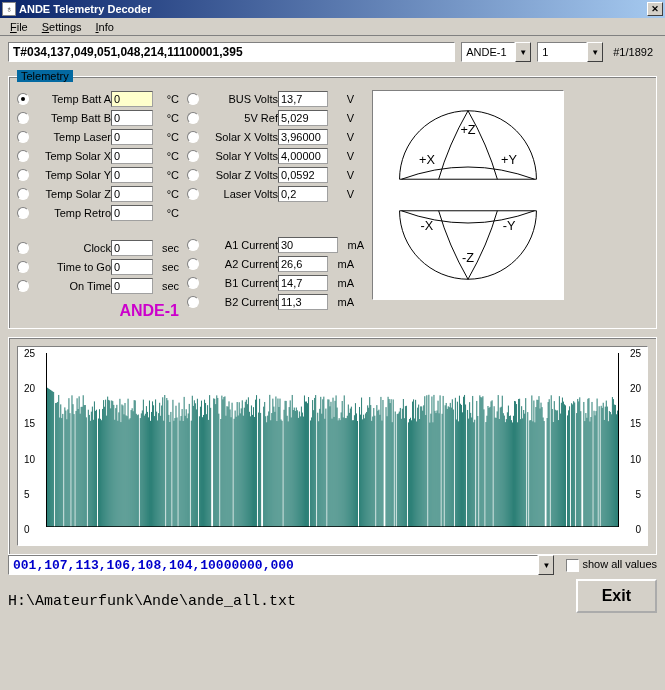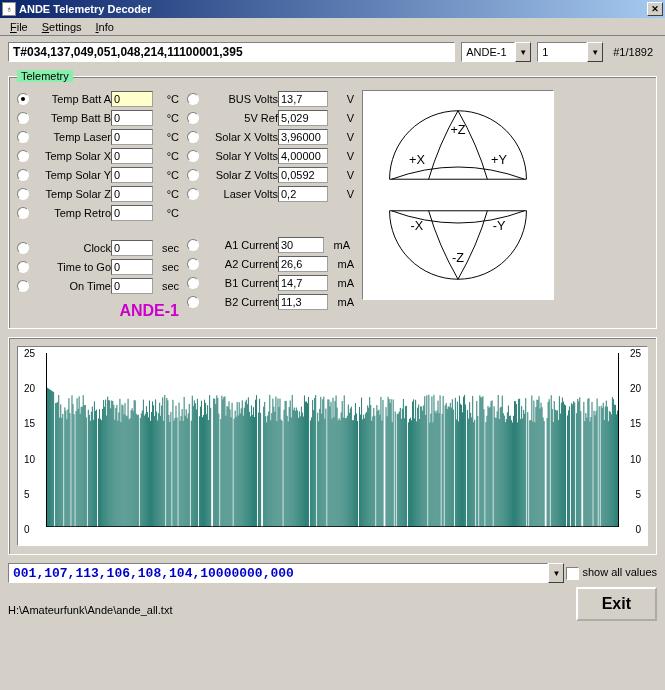--- a/index.html
+++ b/index.html
@@ -87,21 +87,21 @@
   border: 1px solid #808080;
   border-radius: 0;
   padding: 8px;
   position: relative;
 }
 fieldset.groove {
   border: 1px solid #fff;
   box-shadow: inset 1px 1px 0 #808080, 1px 1px 0 #808080 inset;
   border-style: groove;
 }
-legend { padding: 0 4px; background: #86efac; }
+legend { padding: 0 4px; background: #0369a1; }
 .telemetry-body { display: flex; gap: 8px; }
 .col { display: flex; flex-direction: column; gap: 2px; text-align: right; }
 .row { display: flex; align-items: center; height: 17px; }
 .radio {
   width: 12px; height: 12px;
   border: 1px solid #808080;
   border-right-color: #fff;
   border-bottom-color: #fff;
   border-radius: 50%;
   background: white;
@@ -153,21 +153,21 @@
 }
 .ylab { position: absolute; left: 6px; font-size: 10px; transform: translateY(-50%); }
 .ylabR { position: absolute; right: 6px; font-size: 10px; transform: translateY(-50%); }
 .plot {
   position: absolute;
   left: 28px; right: 28px; top: 6px; bottom: 18px;
   border-left: 1px solid black;
   border-right: 1px solid black;
 }
 .plot svg { width: 100%; height: 100%; display: block; }
-.bottom { display: flex; align-items: center; gap: 2px; margin-top: 8px; }
+.bottom { display: flex; align-items: center; gap: 12px; }
 .dropdown-wide { flex: 1; display: flex; }
 .dropdown-wide input {
   flex: 1;
   font-family: "Courier New", monospace;
   font-size: 13px;
   color: #0000cc;
   font-weight: bold;
 }
 .checkbox {
   width: 13px; height: 13px;
@@ -180,21 +180,21 @@
   margin-right: 3px;
 }
 .btn {
   background: #d4d0c8;
   border: 2px outset #fff;
   padding: 6px 24px;
   font-weight: bold;
   font-size: 16px;
   cursor: pointer;
 }
-.pathline { margin-top: 11px; font-size: 11px; }
+.pathline { margin-top: 11px; font-size: 15px; font-family: Liberation Mono, monospace; }
 </style>
 </head>
 <body>
 
 <div class="titlebar">
   <span class="ico">♁</span>
   <span>ANDE Telemetry Decoder</span>
   <span class="spacer"></span>
   <span class="closebtn">✕</span>
 </div>
@@ -321,21 +321,21 @@
           <div class="row">
             <span class="radio"></span>
             <span class="lbl2">Laser Volts</span>
             <span class="valbox" style="width: 50px;">0,2</span>
             <span class="unit">V</span>
           </div>
           <div class="gap" style="height: 30px;"></div>
           <div class="row">
             <span class="radio"></span>
             <span class="lbl2">A1 Current</span>
-            <span class="valbox" style="width: 46px;">30</span>
+            <span class="valbox" style="width: 60px;">30</span>
             <span class="unit">mA</span>
           </div>
           <div class="row">
             <span class="radio"></span>
             <span class="lbl2">A2 Current</span>
             <span class="valbox" style="width: 50px;">26,6</span>
             <span class="unit">mA</span>
           </div>
           <div class="row">
             <span class="radio"></span>

